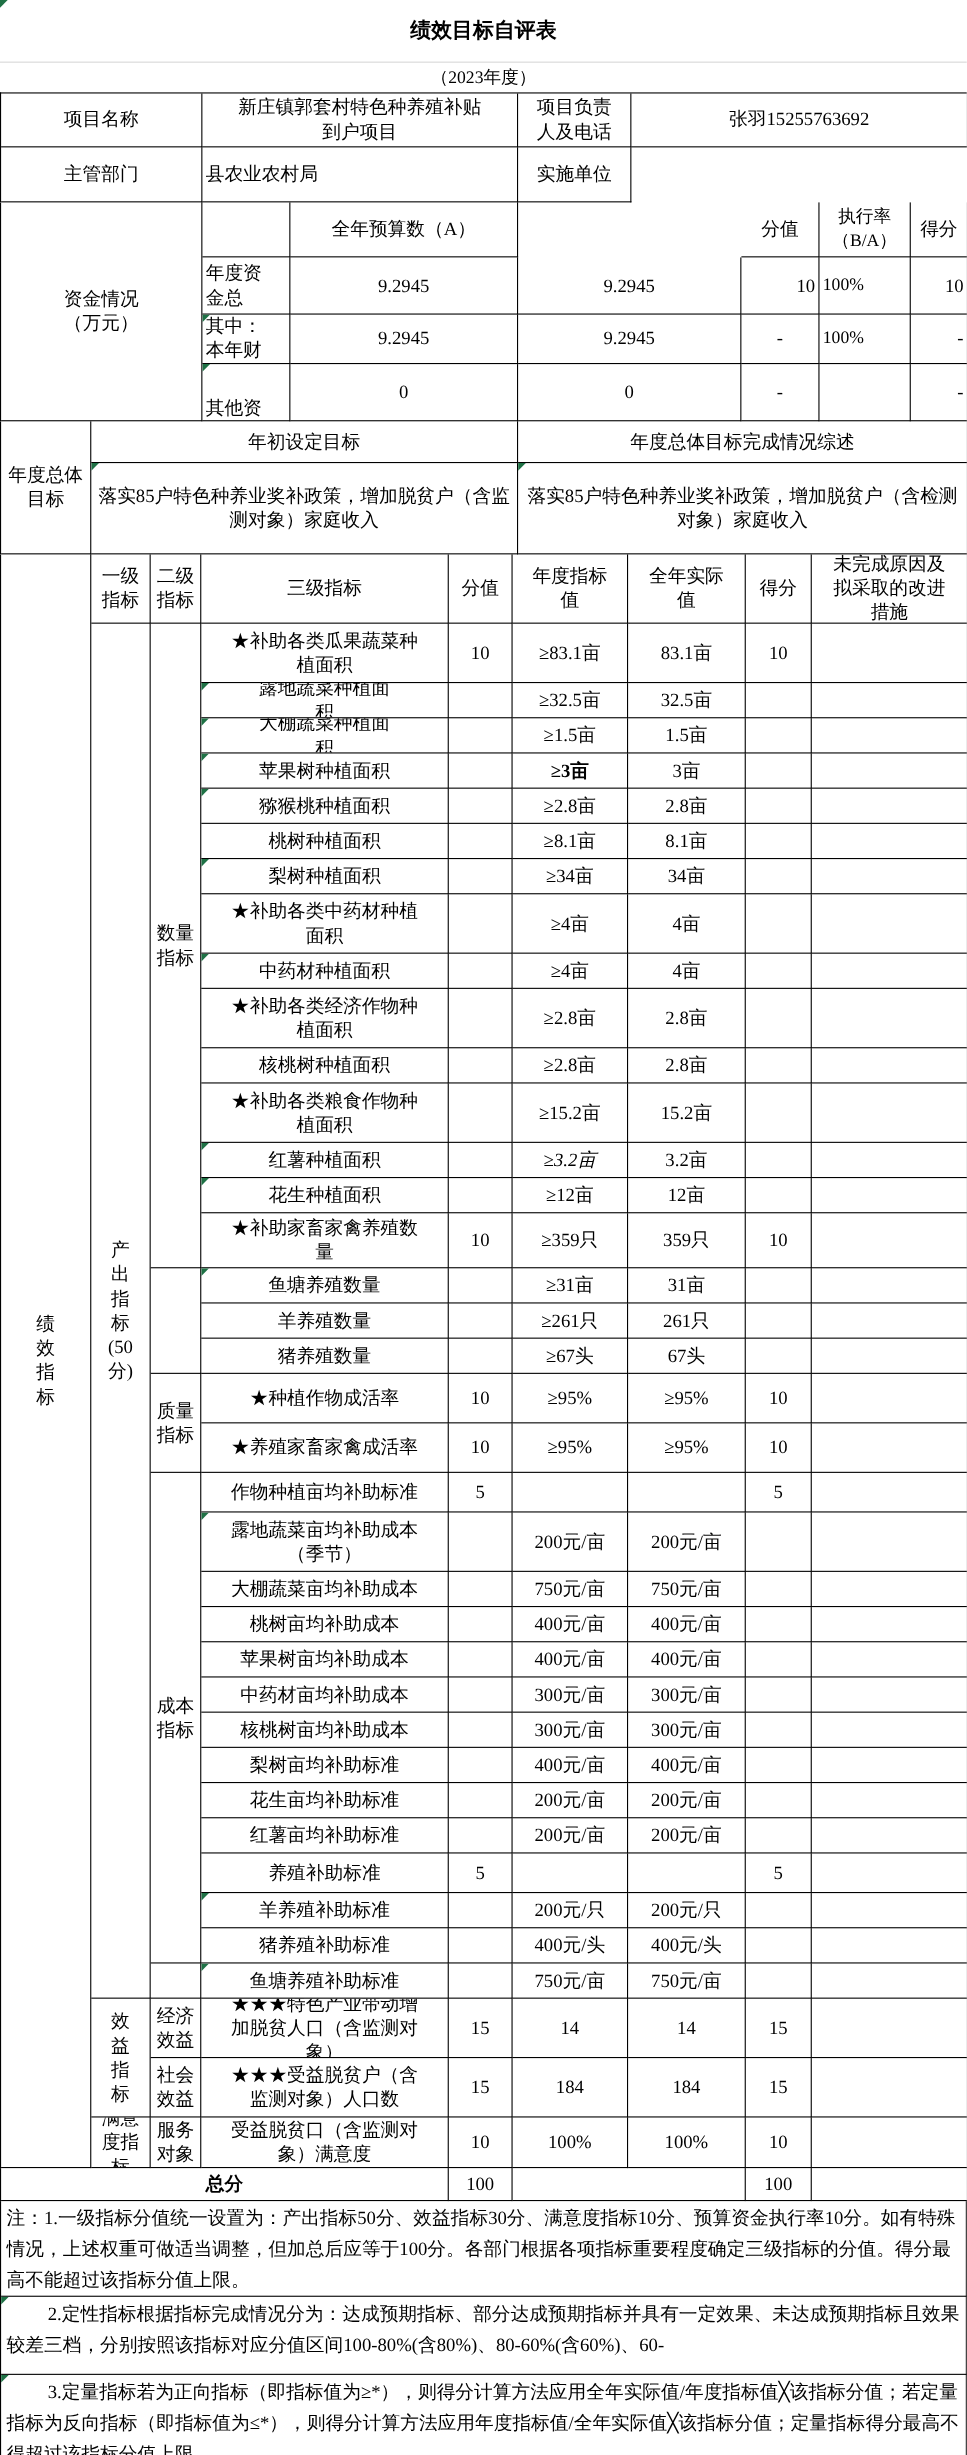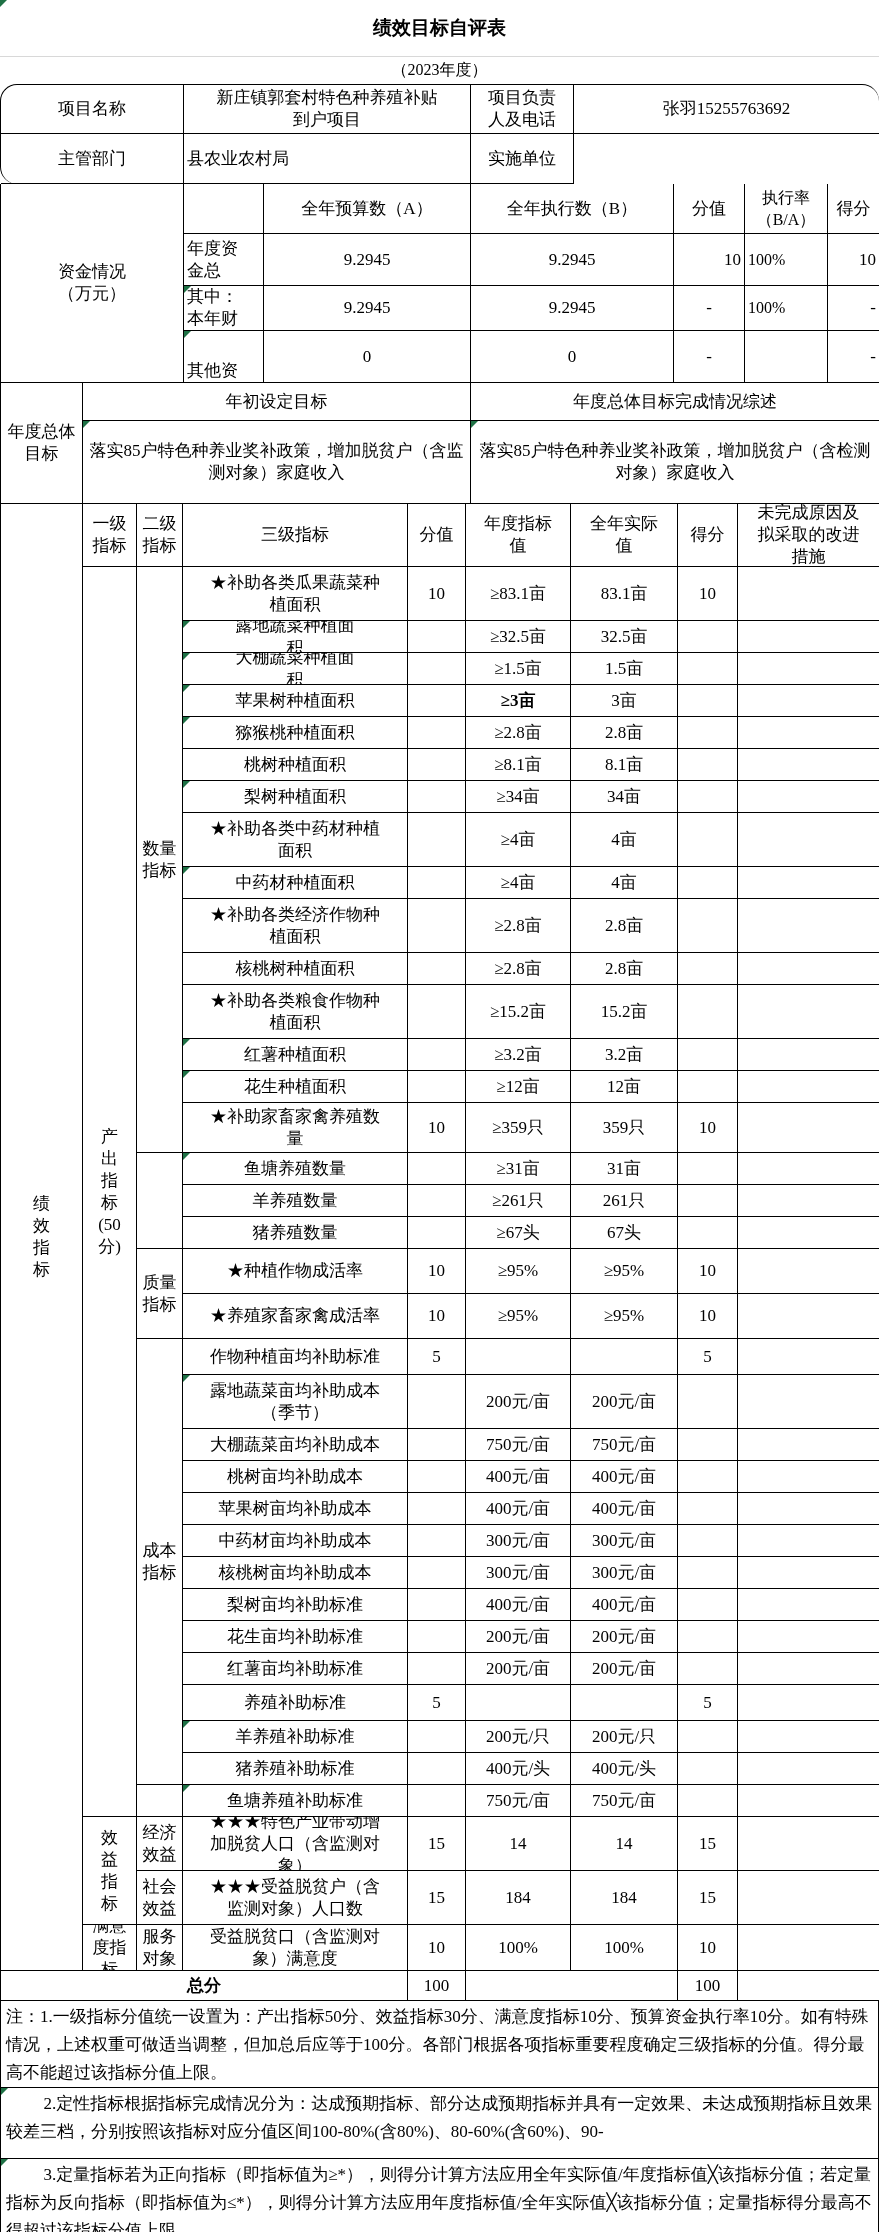--- a/index.html
+++ b/index.html
@@ -26,37 +26,36 @@
     font-size:17px;line-height:28px;text-align:left;padding:2px 5px 0 5px;overflow:hidden;position:relative;}
   .note.ind{text-indent:2.2em;}
   .note:last-child{border-bottom:1px solid #cfe0ec;}
 </style>
 </head>
 <body>
 
 <div class="sheet">
   <div class="title-row mk">绩效目标自评表</div>
   <div class="year-row">（2023年度）</div>
-  <div class="grid topline" id="info-grid" style="grid-template-columns: 183px 287px 103px 306px; grid-template-rows: 49px 50px; border-radius: 17px;">
+  <div class="grid topline" id="info-grid" style="grid-template-columns: 183px 287px 103px 306px; grid-template-rows: 49px 50px;">
       <div class="c">项目名称</div>
       <div class="c">新庄镇郭套村特色种养殖补贴
 到户项目</div>
       <div class="c">项目负责
 人及电话</div>
       <div class="c">张羽15255763692</div>
       <div class="c">主管部门</div>
       <div class="c left">县农业农村局</div>
       <div class="c">实施单位</div>
     </div>
   <div class="grid" id="funding-grid" style="grid-template-columns: 183px 80px 207px 203px 71px 83px 52px; grid-template-rows: 50px 52px 45px 52px;">
       <div class="c" style="grid-area: 1 / 1 / span 4;">资金情况
 （万元）</div>
       <div class="c" style="grid-area: 1 / 2;"></div>
       <div class="c" style="grid-area: 1 / 3;">全年预算数（A）</div>
-      <div class="c" style="grid-area: 1 / 4;">全年执行数（B）</div>
       <div class="c" style="grid-area: 1 / 5;">分值</div>
       <div class="c sm" style="grid-area: 1 / 6;">执行率
 （B/A）</div>
       <div class="c" style="grid-area: 1 / 7;">得分</div>
       <div class="c left" style="grid-area: 2 / 2;">年度资
 金总</div>
       <div class="c" style="grid-area: 2 / 3;">9.2945</div>
       <div class="c" style="grid-area: 2 / 4;">9.2945</div>
       <div class="c right" style="grid-area: 2 / 5;">10</div>
       <div class="c left sm" style="grid-area: 2 / 6;">100%</div>
@@ -181,21 +180,21 @@
       <div class="c" style="grid-area: 12 / 9;"></div>
       <div class="c" style="grid-area: 13 / 4;">★补助各类粮食作物种
 植面积</div>
       <div class="c" style="grid-area: 13 / 5;"></div>
       <div class="c" style="grid-area: 13 / 6;">≥15.2亩</div>
       <div class="c" style="grid-area: 13 / 7;">15.2亩</div>
       <div class="c" style="grid-area: 13 / 8;"></div>
       <div class="c" style="grid-area: 13 / 9;"></div>
       <div class="c mk" style="grid-area: 14 / 4;">红薯种植面积</div>
       <div class="c" style="grid-area: 14 / 5;"></div>
-      <div class="c" style="grid-area: 14 / 6;">≥3.2亩</div>
+      <div class="c" style="grid-area: 14 / 6; font-style: italic;">≥3.2亩</div>
       <div class="c" style="grid-area: 14 / 7;">3.2亩</div>
       <div class="c" style="grid-area: 14 / 8;"></div>
       <div class="c" style="grid-area: 14 / 9;"></div>
       <div class="c mk" style="grid-area: 15 / 4;">花生种植面积</div>
       <div class="c" style="grid-area: 15 / 5;"></div>
       <div class="c" style="grid-area: 15 / 6;">≥12亩</div>
       <div class="c" style="grid-area: 15 / 7;">12亩</div>
       <div class="c" style="grid-area: 15 / 8;"></div>
       <div class="c" style="grid-area: 15 / 9;"></div>
       <div class="c" style="grid-area: 16 / 4;">★补助家畜家禽养殖数
@@ -357,16 +356,16 @@
     </div>
   <div class="grid" id="total-grid" style="grid-template-columns: 407px 58px 212px 60px 142px; grid-template-rows: 30px;">
       <div class="c bold">总分</div>
       <div class="c">100</div>
       <div class="c"></div>
       <div class="c">100</div>
       <div class="c"></div>
     </div>
   <div id="notes" style="border-left:1px solid #000;box-sizing:border-box;width:879px;">
       <div class="note" style="height: 87px;">注：1.一级指标分值统一设置为：产出指标50分、效益指标30分、满意度指标10分、预算资金执行率10分。如有特殊情况，上述权重可做适当调整，但加总后应等于100分。各部门根据各项指标重要程度确定三级指标的分值。得分最高不能超过该指标分值上限。</div>
-      <div class="note ind mk" style="height: 71px;">2.定性指标根据指标完成情况分为：达成预期指标、部分达成预期指标并具有一定效果、未达成预期指标且效果较差三档，分别按照该指标对应分值区间100-80%(含80%)、80-60%(含60%)、90-</div>
+      <div class="note ind mk" style="height: 71px;">2.定性指标根据指标完成情况分为：达成预期指标、部分达成预期指标并具有一定效果、未达成预期指标且效果较差三档，分别按照该指标对应分值区间100-80%(含80%)、80-60%(含60%)、60-</div>
       <div class="note ind mk" style="height: 74px;">3.定量指标若为正向指标（即指标值为≥*），则得分计算方法应用全年实际值/年度指标值╳该指标分值；若定量指标为反向指标（即指标值为≤*），则得分计算方法应用年度指标值/全年实际值╳该指标分值；定量指标得分最高不得超过该指标分值上限。</div>
     </div>
 </div>
 
 </body></html>

